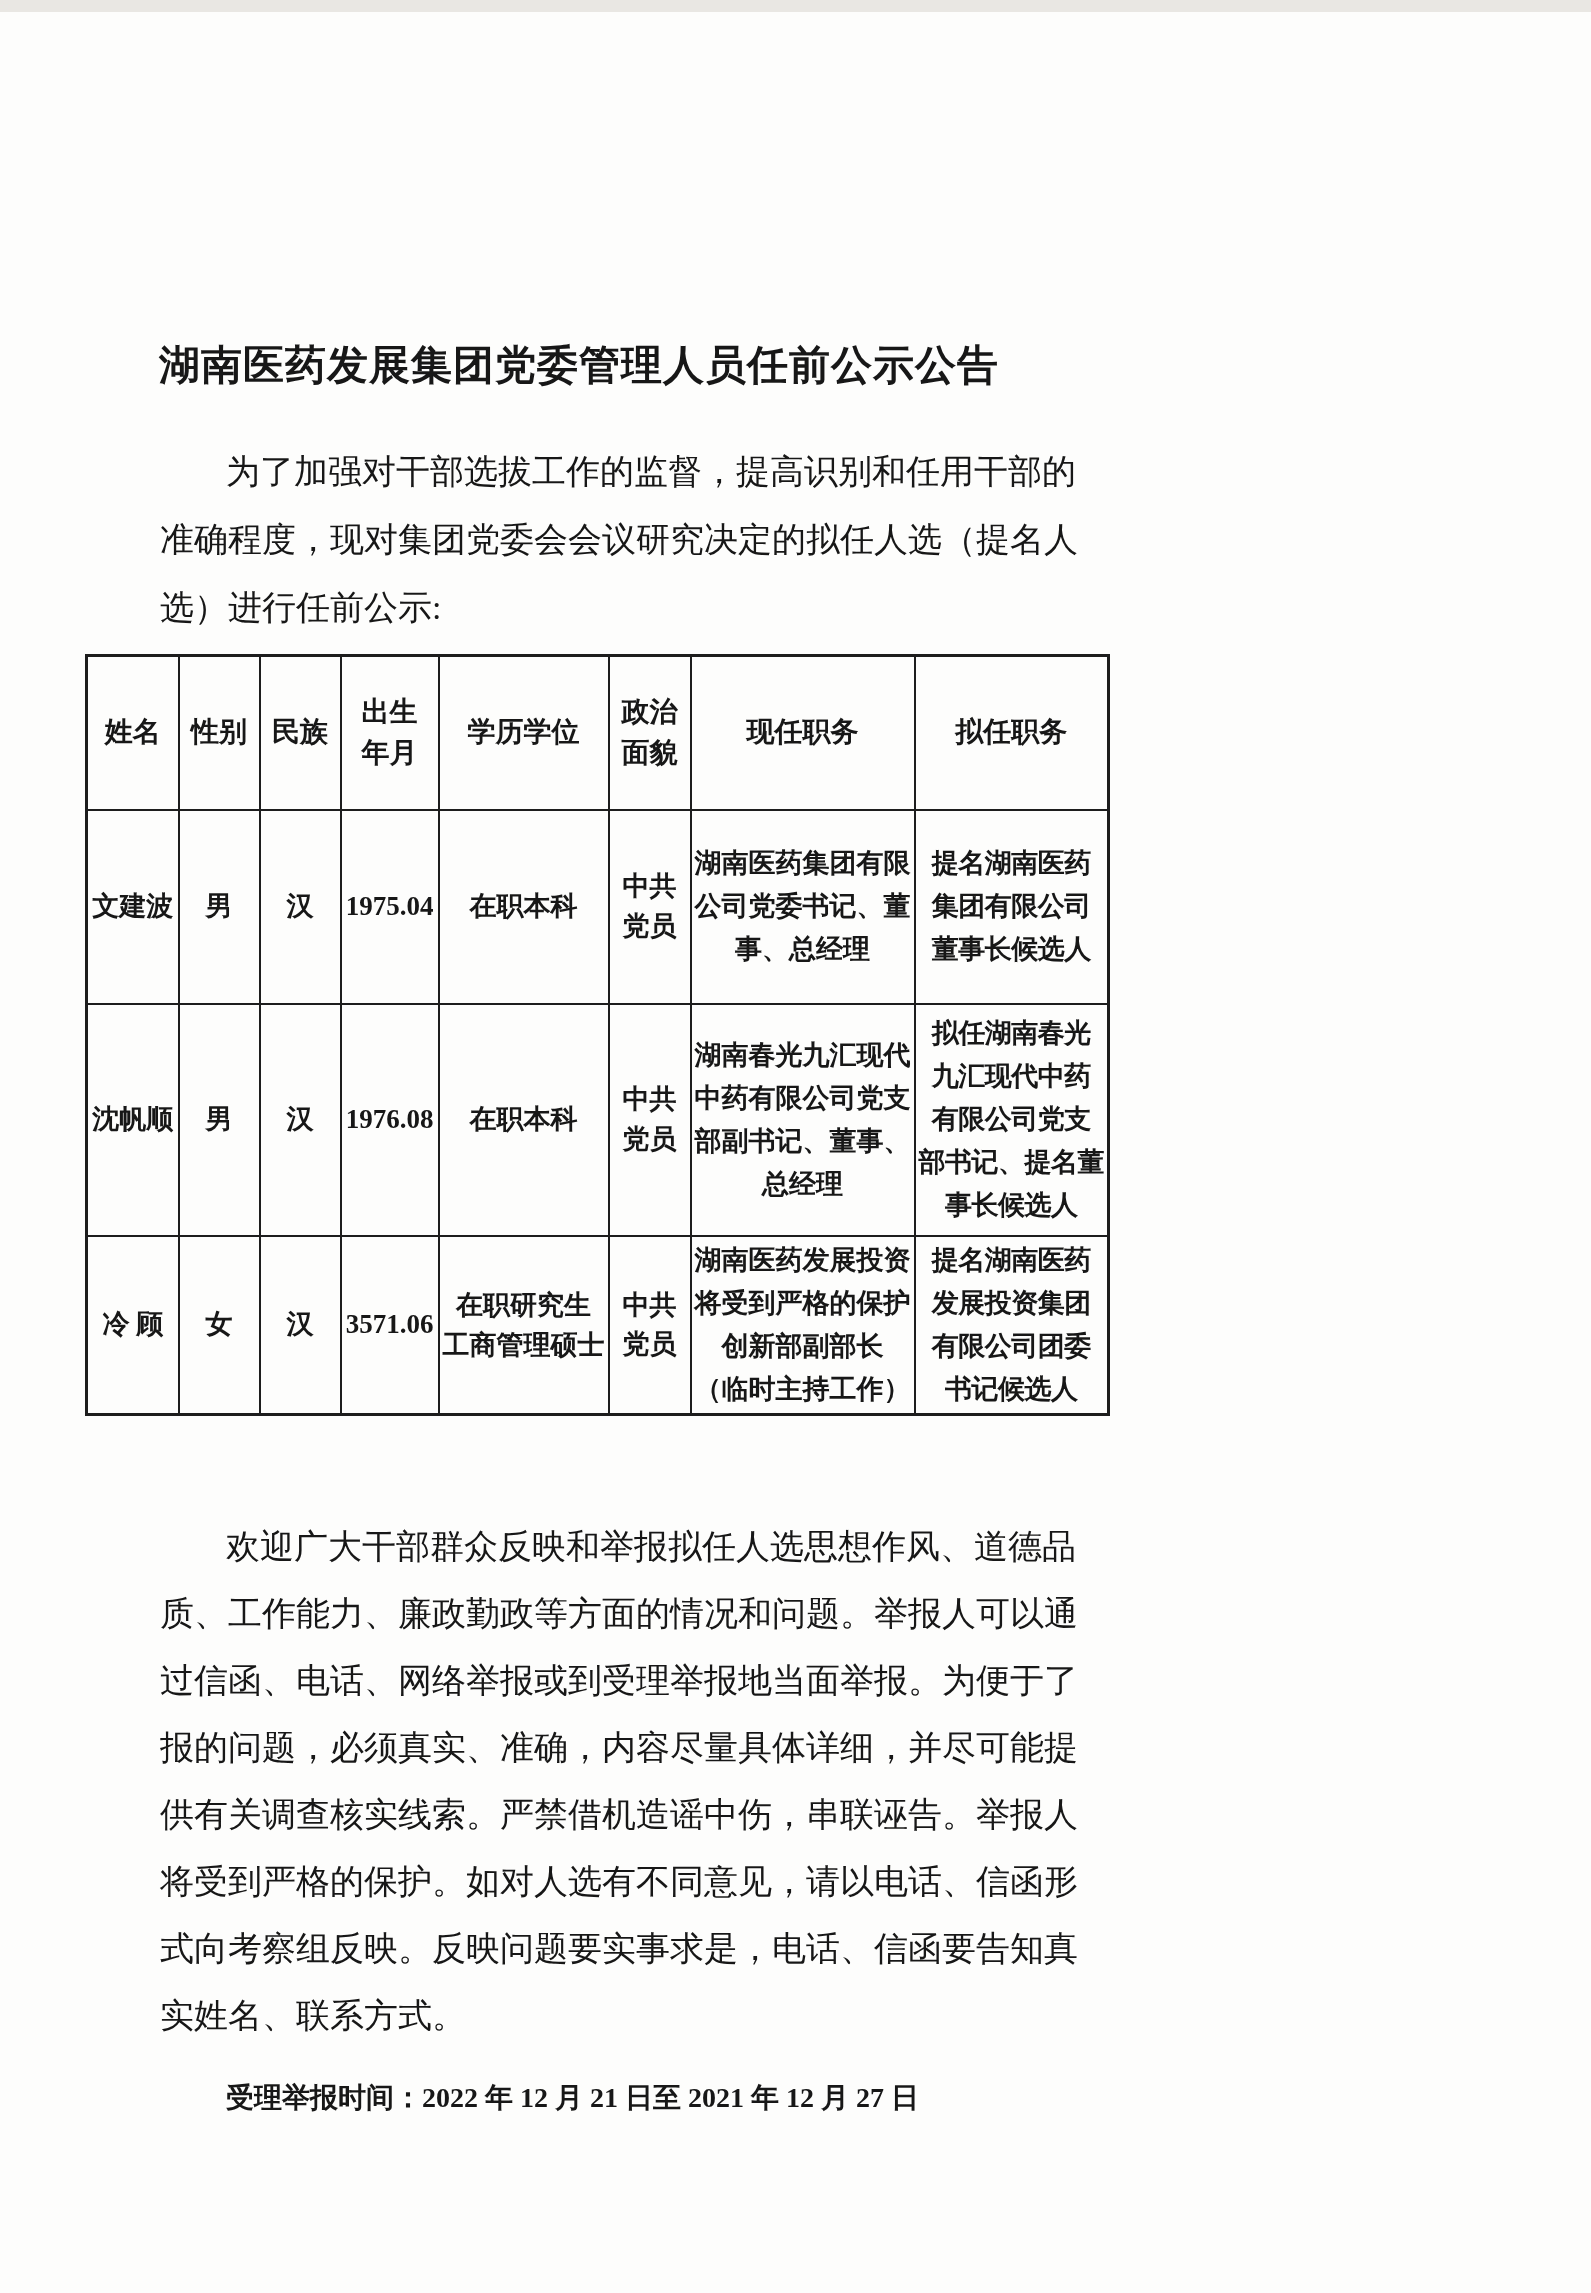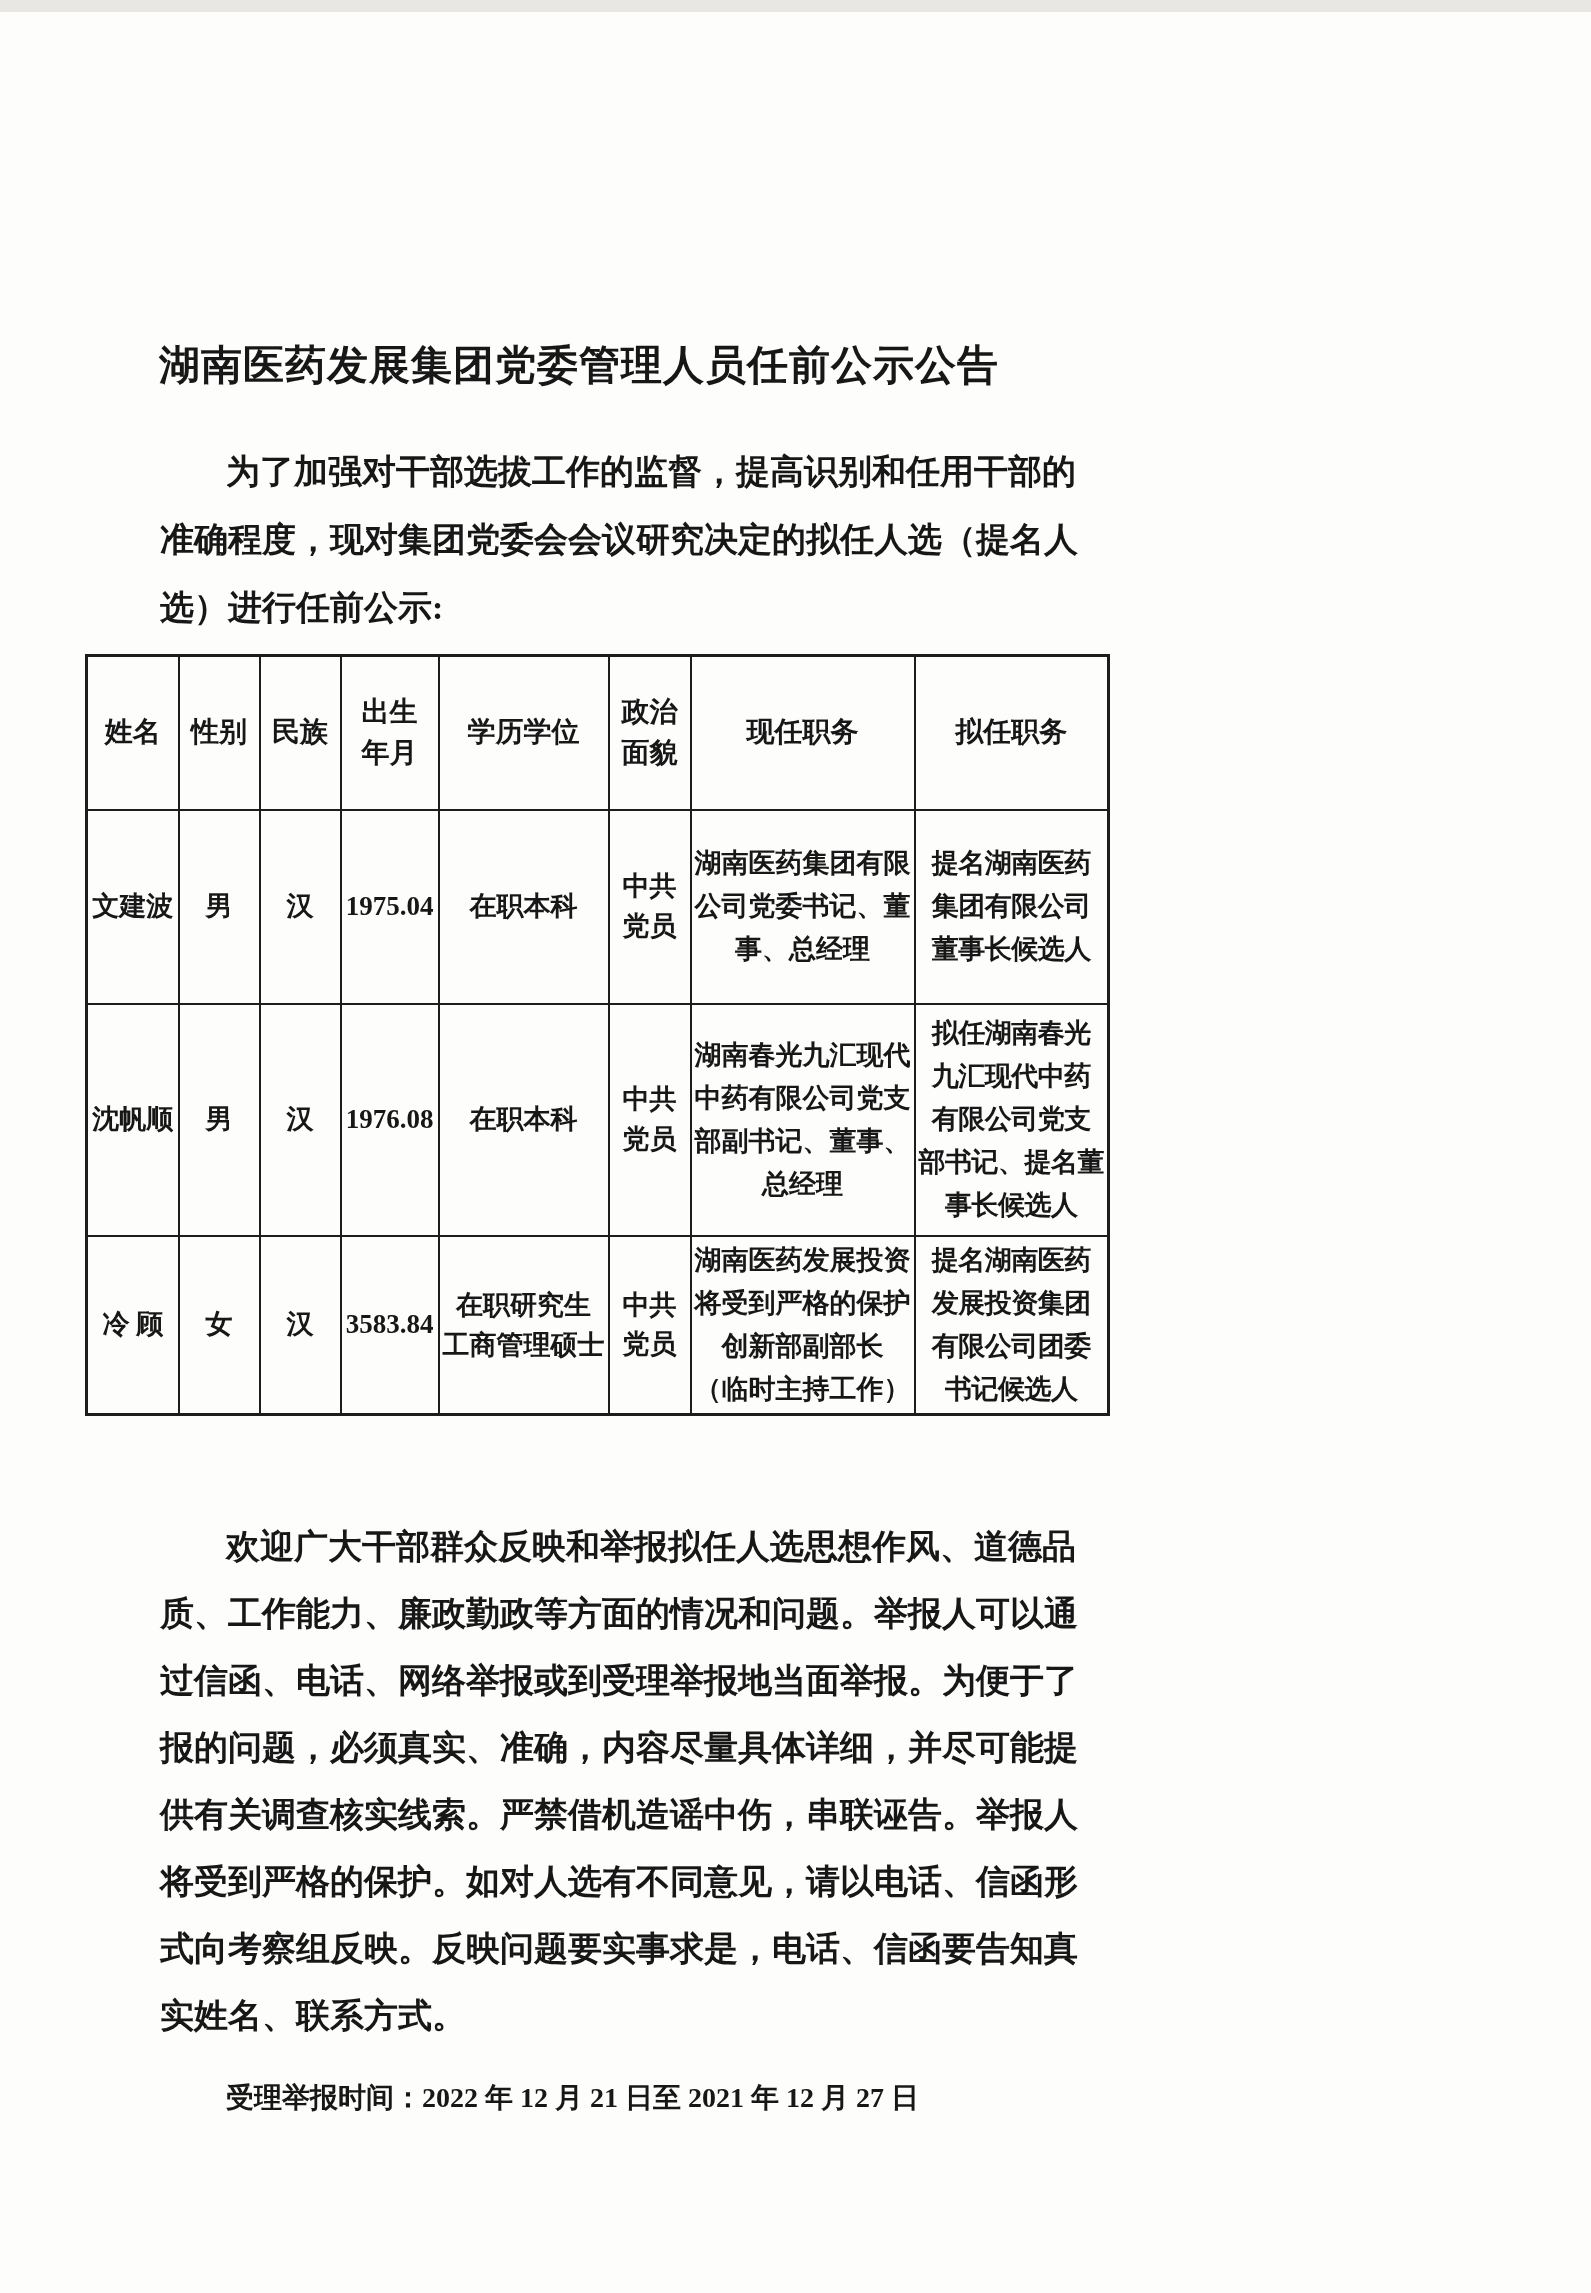--- a/index.html
+++ b/index.html
@@ -11,21 +11,21 @@
     color:#171717;
     font-family:"Liberation Serif","DejaVu Serif",serif;
     overflow:hidden;
   }
   .doc-title {
     position:absolute; left:159px; top:326px; width:834px;
     text-align:center;
     font-size:41px; font-weight:700; letter-spacing:1px;
     white-space:nowrap;
   }
-  .para { position:absolute; font-size:34px; font-weight:700; }
+  .para { position:absolute; font-size:34px; font-weight:400; }
   .para .line { height:68px; line-height:68px; white-space:nowrap; }
   .intro { left:160px; top:426px; width:856px; }
   .notice { left:160px; top:1501px; width:856px; }
   .notice .line { height:67px; line-height:67px; }
   .indent { text-indent:66px; }
   .date-line {
     position:absolute; left:160px; top:2052px; width:975px;
     font-size:28px; font-weight:700; text-indent:66px;
     height:67px; line-height:67px; white-space:nowrap;
   }
@@ -183,21 +183,21 @@
         <td>
             <div class="cl">冷 顾</div>
           </td>
         <td>
             <div class="cl">女</div>
           </td>
         <td>
             <div class="cl">汉</div>
           </td>
         <td>
-            <div class="cl">3583.84</div>
+            <div class="cl">3571.06</div>
           </td>
         <td class="col-degree">
           <div class="cl">在职研究生</div>
           <div class="cl">工商管理硕士</div>
         </td>
         <td>
           <div class="cl">中共</div>
           <div class="cl">党员</div>
         </td>
         <td class="col-current">

